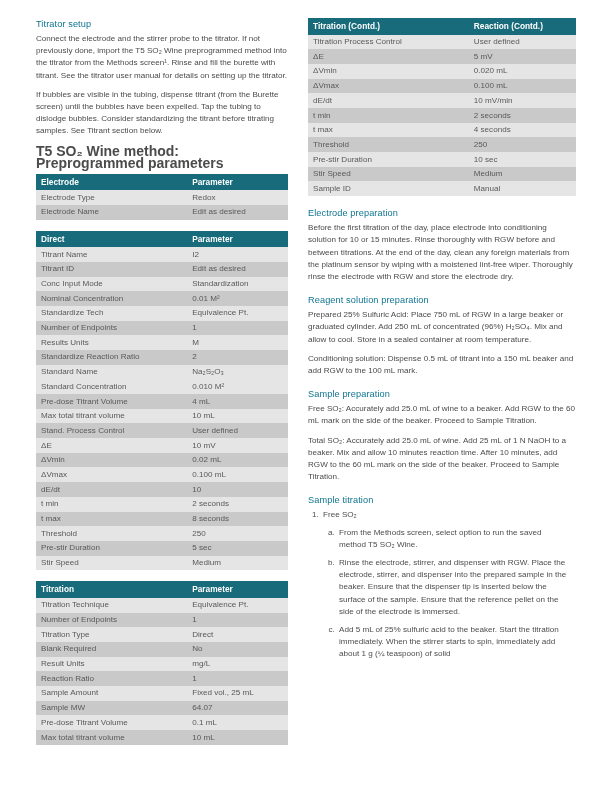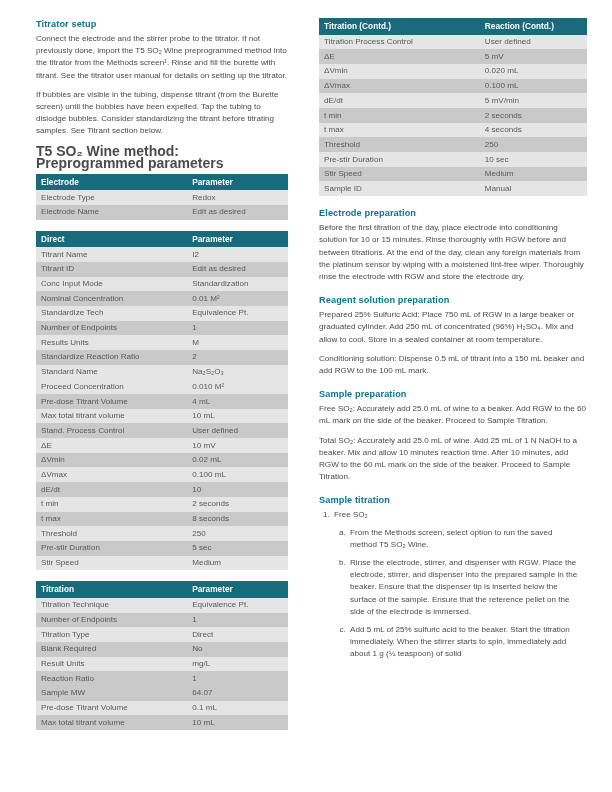--- a/index.html
+++ b/index.html
@@ -19,26 +19,26 @@
     position: absolute;
     left: 0; top: 0;
     width: 612px;
     height: 792px;
   }
   .col {
     position: absolute;
     top: 18px;
   }
   .col-left  { left: 36px;  width: 252px; }
-  .col-right { left: 319px; width: 268px; }
+  .col-right { left: 308px; width: 268px; }
 
   h2.section-heading {
     font-size: 9.2px;
     line-height: 12px;
-    font-weight: bold;
+    font-weight: normal;
     color: #0f7490;
     margin: 0 0 3px 0;
     letter-spacing: 0.1px;
   }
   .section-heading.spaced { margin-top: 11px; }
 
   p.body-text {
     font-size: 8.1px;
     line-height: 12.2px;
     margin: 0 0 7px 0;
@@ -182,21 +182,21 @@
           </tr>
           <tr class="even">
             <td>Standardize Reaction Ratio</td>
             <td>2</td>
           </tr>
           <tr class="odd">
             <td>Standard Name</td>
             <td>Na₂S₂O₃</td>
           </tr>
           <tr class="odd">
-            <td>Proceed Concentration</td>
+            <td>Standard Concentration</td>
             <td>0.010 M²</td>
           </tr>
           <tr class="even">
             <td>Pre-dose Titrant Volume</td>
             <td>4 mL</td>
           </tr>
           <tr class="odd">
             <td>Max total titrant volume</td>
             <td>10 mL</td>
           </tr>
@@ -272,20 +272,24 @@
             <td>No</td>
           </tr>
           <tr class="odd">
             <td>Result Units</td>
             <td>mg/L</td>
           </tr>
           <tr class="even">
             <td>Reaction Ratio</td>
             <td>1</td>
           </tr>
+          <tr class="odd">
+            <td>Sample Amount</td>
+            <td>Fixed vol., 25 mL</td>
+          </tr>
           <tr class="even">
             <td>Sample MW</td>
             <td>64.07</td>
           </tr>
           <tr class="odd">
             <td>Pre-dose Titrant Volume</td>
             <td>0.1 mL</td>
           </tr>
           <tr class="even">
             <td>Max total titrant volume</td>
@@ -321,21 +325,21 @@
           <tr class="odd">
             <td>ΔVmin</td>
             <td>0.020 mL</td>
           </tr>
           <tr class="even">
             <td>ΔVmax</td>
             <td>0.100 mL</td>
           </tr>
           <tr class="odd">
             <td>dE/dt</td>
-            <td>5 mV/min</td>
+            <td>10 mV/min</td>
           </tr>
           <tr class="even">
             <td>t min</td>
             <td>2 seconds</td>
           </tr>
           <tr class="odd">
             <td>t max</td>
             <td>4 seconds</td>
           </tr>
           <tr class="even">

